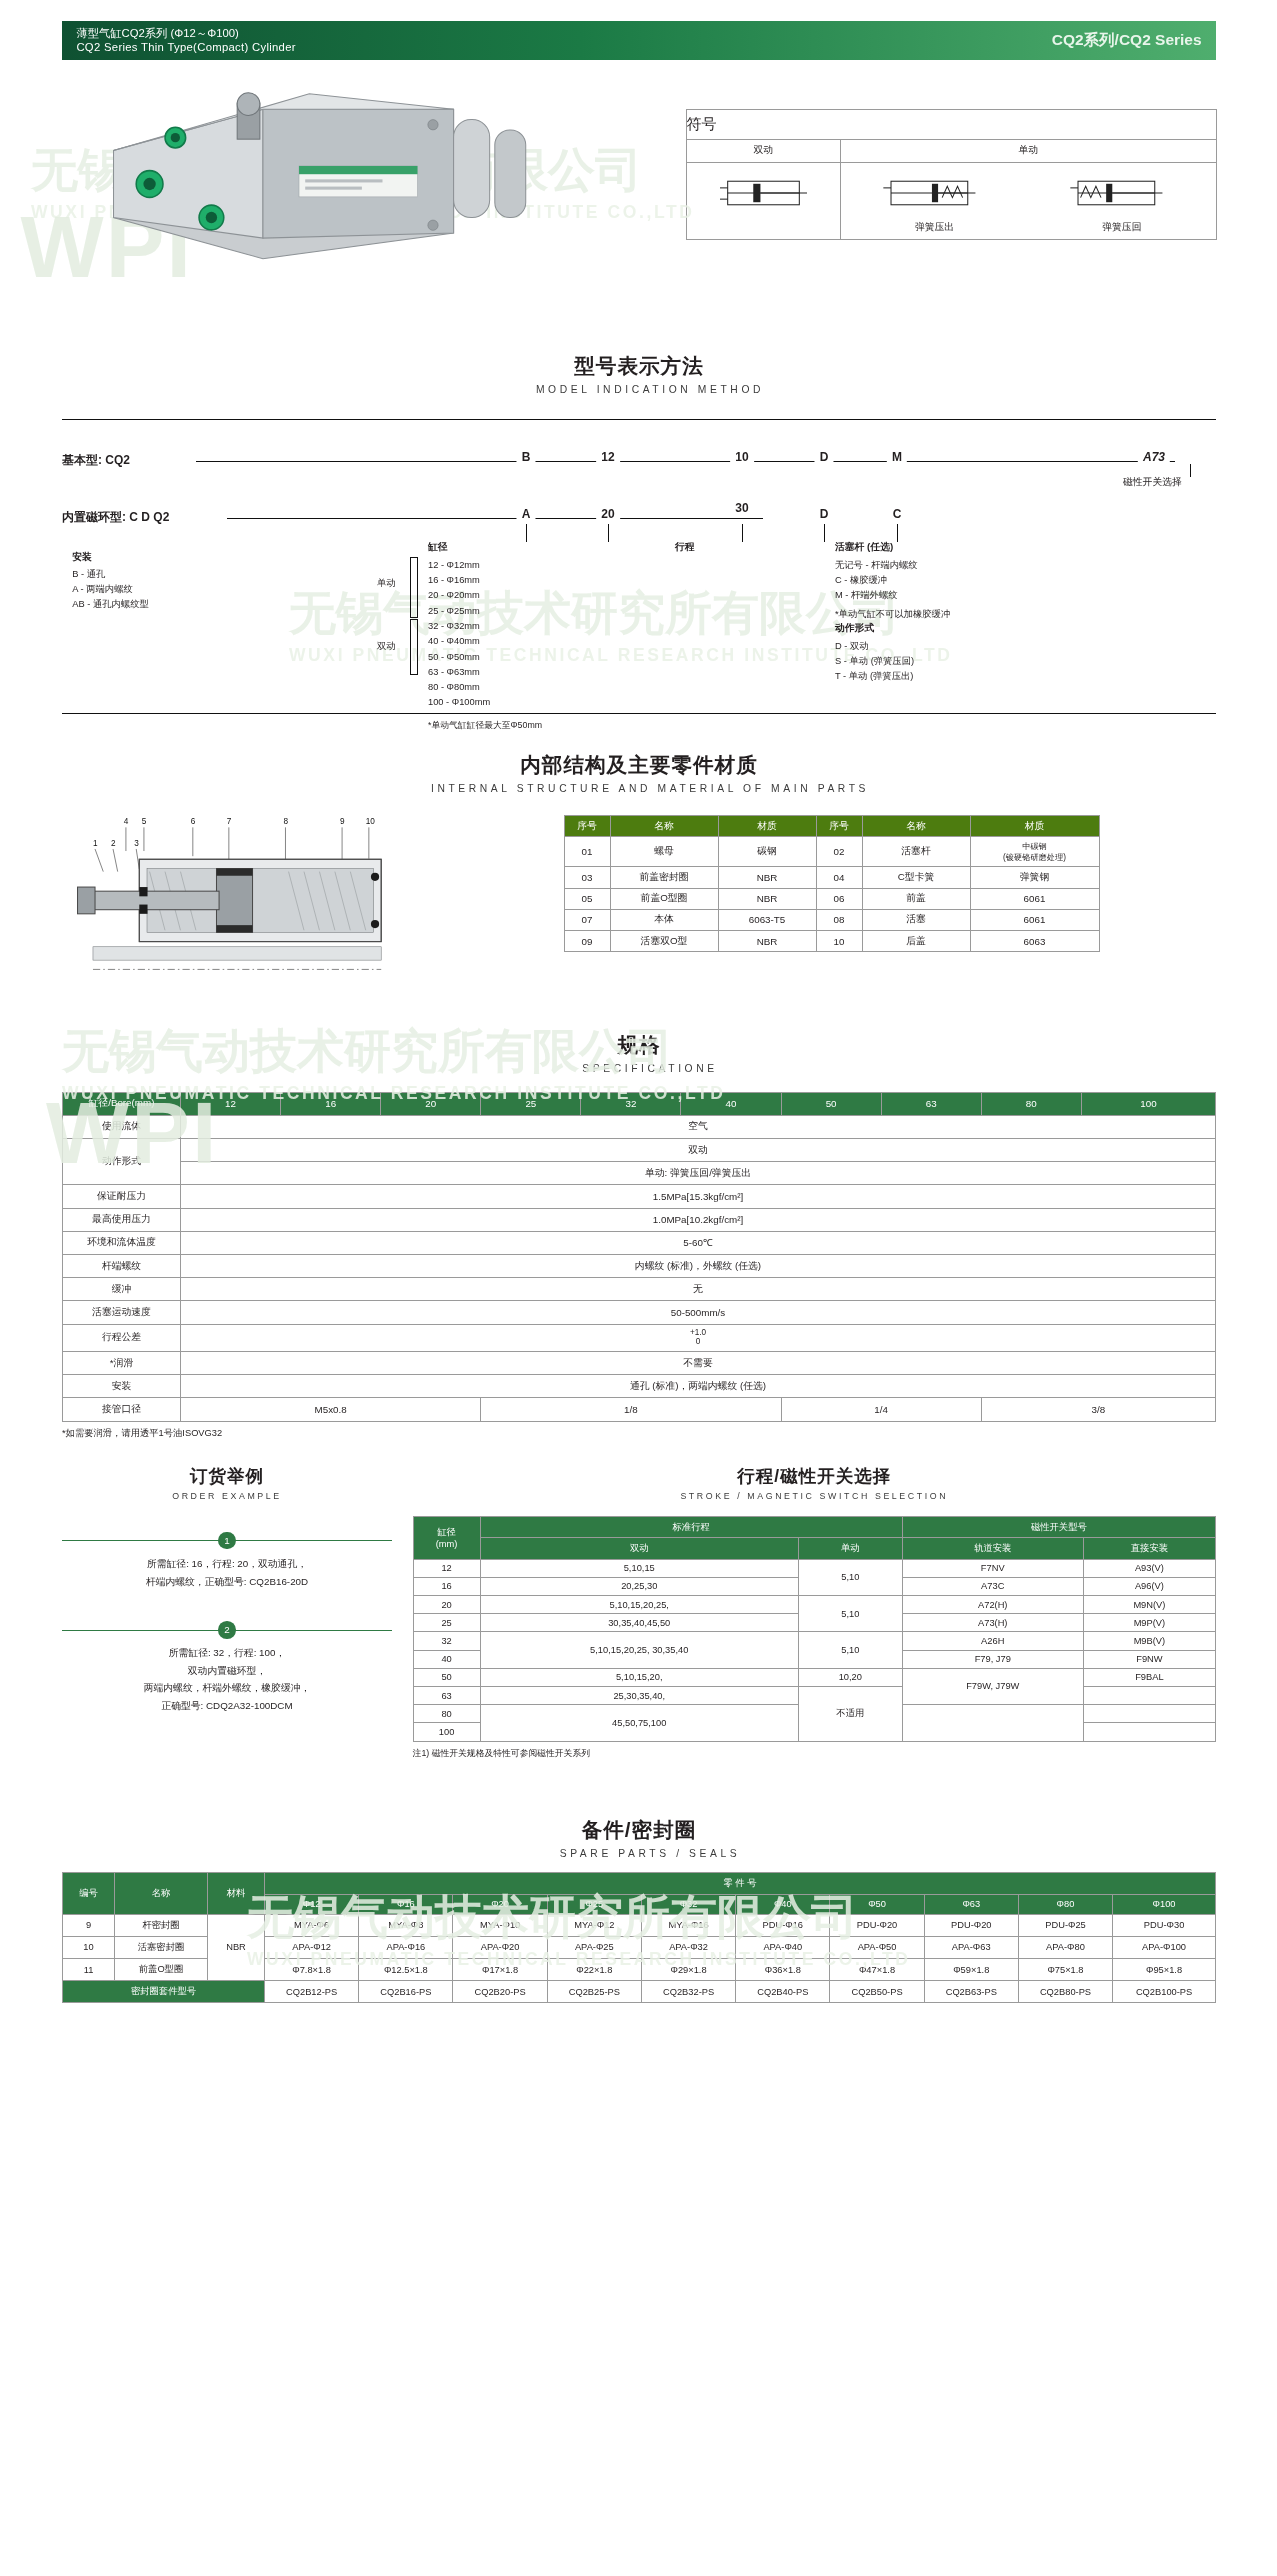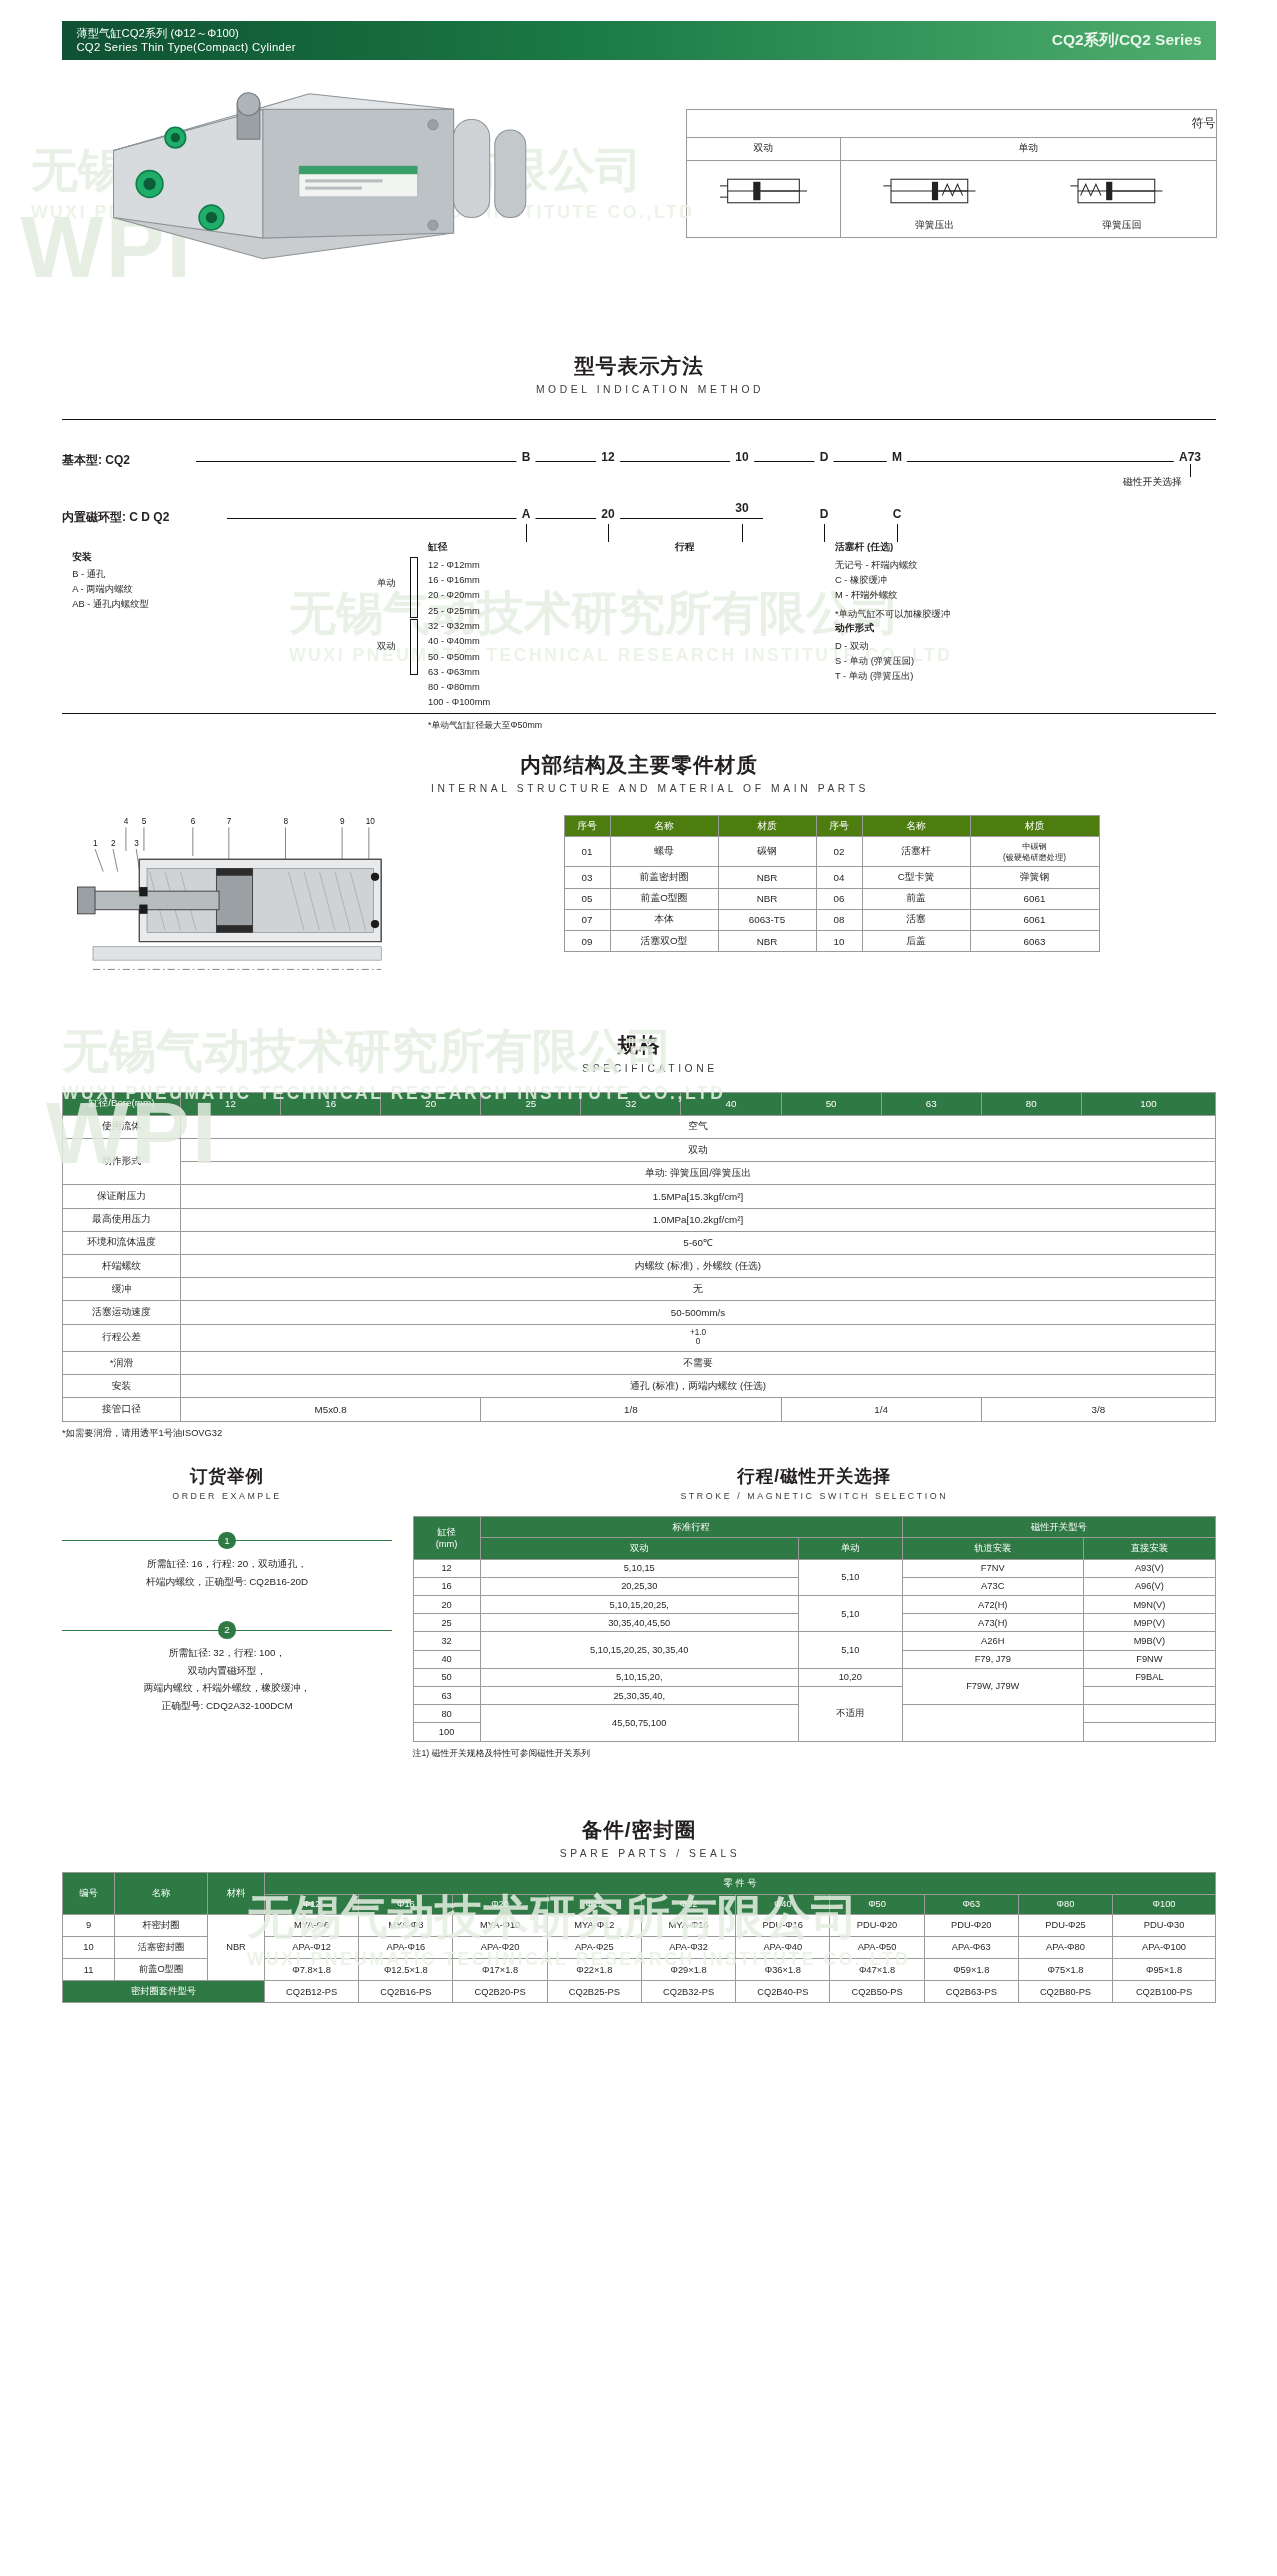--- a/index.html
+++ b/index.html
@@ -35,21 +35,21 @@
   .header .left .l1 { font-size:11.3px; }
   .header .left .l2 { font-size:11.3px; letter-spacing:0.3px; }
   .header .right { font-size:15.5px; font-weight:bold; color:#e8f5ea; }
 
   
   .prodrow { margin:13.4px 62px 0 62px; display:flex; gap:15.5px; align-items:flex-start; }
   .photo {
     width:608px; height:222px; position:relative;
   }
   .sym-box { width:531px; border:0.5px solid #9a9a9a; margin-top:36px; }
-  .sym-title { text-align:right; font-size:12px; padding:5.2px 0 5.2px; border-bottom:0.5px solid #9a9a9a; }
+  .sym-title { text-align:left; font-size:15px; padding:5.2px 0 5.2px; border-bottom:0.5px solid #9a9a9a; }
   .sym-body { display:flex; }
   .sym-col { border-right:0.5px solid #9a9a9a; }
   .sym-col:last-child { border-right:none; }
   .sym-col-head { text-align:center; font-size:9.8px; padding:4.1px 0; border-bottom:0.5px solid #9a9a9a; }
   .sym-col.double { width:155px; }
   .sym-col.single { width:376px; }
   .sym-cells { display:flex; }
   .sym-cell { flex:1; text-align:center; padding:8.2px 0 5.2px; }
   .sym-cell .cap { font-size:9.8px; margin-top:6.2px; }
   .sym-cell svg { display:block; margin:0 auto; }
@@ -248,21 +248,21 @@
   <div class="model">
 
     <div class="mrow" style="height:33px;">
       <div class="mlabel">基本型: CQ2</div>
       <div class="mline" style="left:134px; right:41px; top:16.5px;"></div>
       <div class="mchip" style="left:464px; top:6.2px;">B</div>
       <div class="mchip" style="left:546px; top:6.2px;">12</div>
       <div class="mchip" style="left:680px; top:6.2px;">10</div>
       <div class="mchip" style="left:762px; top:6.2px;">D</div>
       <div class="mchip" style="left:835px; top:6.2px;">M</div>
-      <div class="mchip" style="left:1128px; top:6.2px;">A73</div>
+      <div class="mchip" style="left:1092px; top:6.2px;font-style:italic;">A73</div>
       <div class="mnote" style="left:1061px; top:32px; font-size:9.8px;">磁性开关选择</div>
       <div class="mtick" style="left:1128px; top:19.6px; height:13.4px;"></div>
     </div>
 
     <div class="mrow" style="height:33px; margin-top:24px;">
       <div class="mlabel" style="width:155px;">内置磁环型: C D Q2</div>
       <div class="mline" style="left:165px; right:453px; top:16.5px;"></div>
       <div class="mchip" style="left:464px; top:6.2px;">A</div>
       <div class="mchip" style="left:546px; top:6.2px;">20</div>
       <div class="mchip" style="left:680px; top:0;">30</div>

